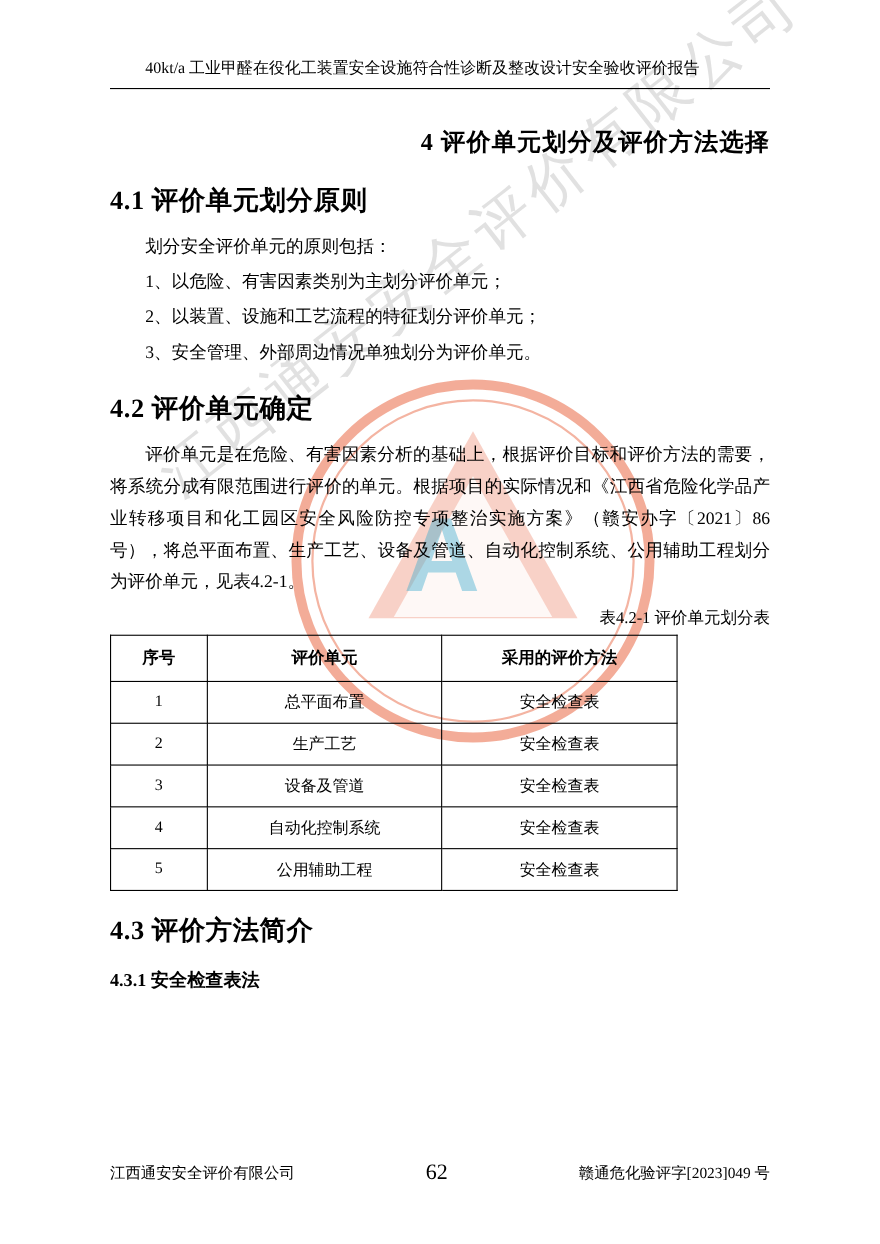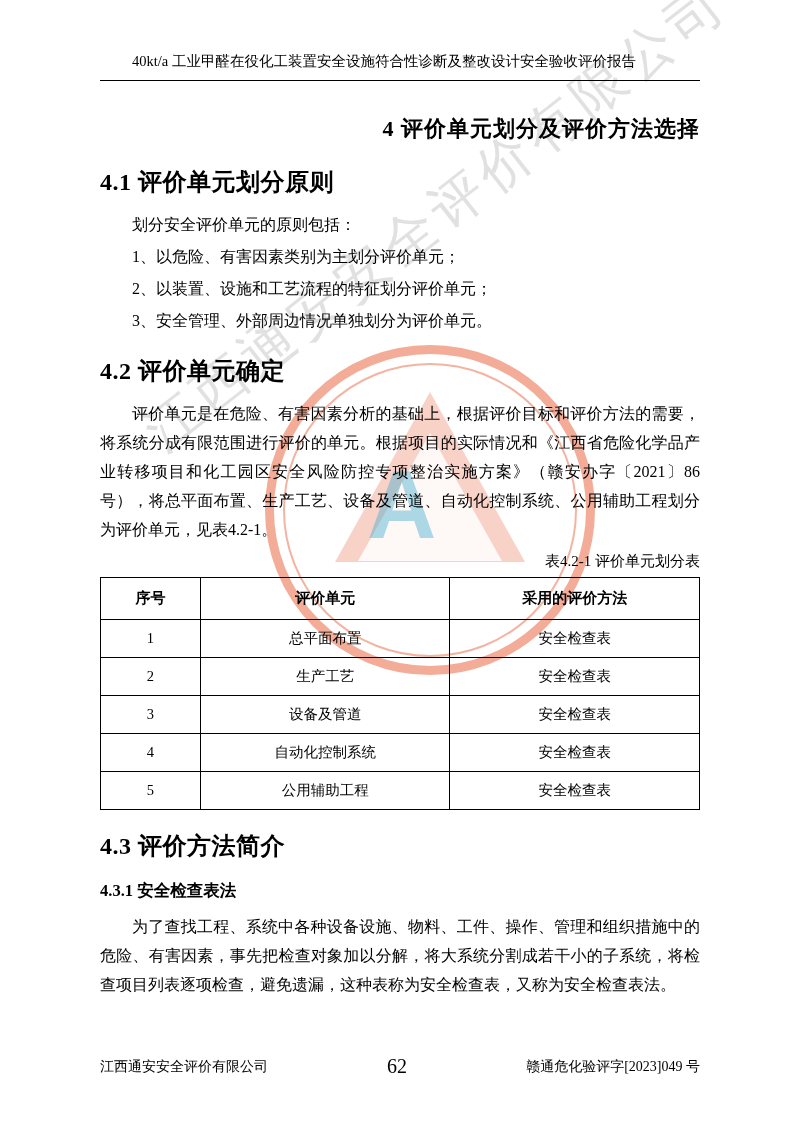--- a/index.html
+++ b/index.html
@@ -166,21 +166,21 @@
     margin: 0 0 3px 0;
     text-indent: 2em;
   }
   .table-caption {
     text-align: right;
     font-size: 15px;
     margin: 8px 0 6px 0;
   }
   table.unit-table {
     border-collapse: collapse;
-    width: 600px;
+    width: 516px;
     background: transparent;
   }
   table.unit-table th,
   table.unit-table td {
     border: 1px solid #000;
     text-align: center;
     font-size: 14.5px;
     padding: 9px 4px;
     background: transparent;
   }
@@ -277,21 +277,20 @@
         <tr>
           <td>5</td>
           <td>公用辅助工程</td>
           <td>安全检查表</td>
         </tr>
       </tbody>
     </table>
 
     <h2 class="sec">4.3 评价方法简介</h2>
     <h3 class="subsec">4.3.1 安全检查表法</h3>
-    <p class="para">为了查找工程、系统中各种设备设施、物料、工件、操作、管理和组织措施中的危险、有害因素，事先把检查对象加以分解，将大系统分割成若干小的子系统，将检查项目列表逐项检查，避免遗漏，这种表称为安全检查表，又称为安全检查表法。</p>
 
   </div>
 
   <div class="footer">
     <span>江西通安安全评价有限公司</span>
     <span class="page-num">62</span>
     <span>赣通危化验评字[2023]049 号</span>
   </div>
 
 </div>

